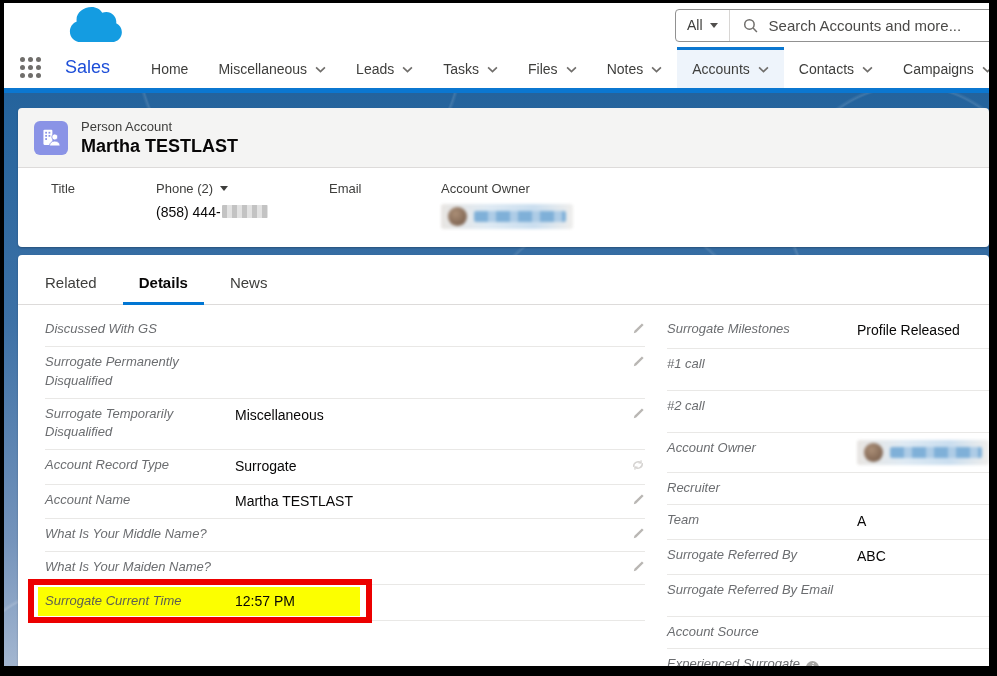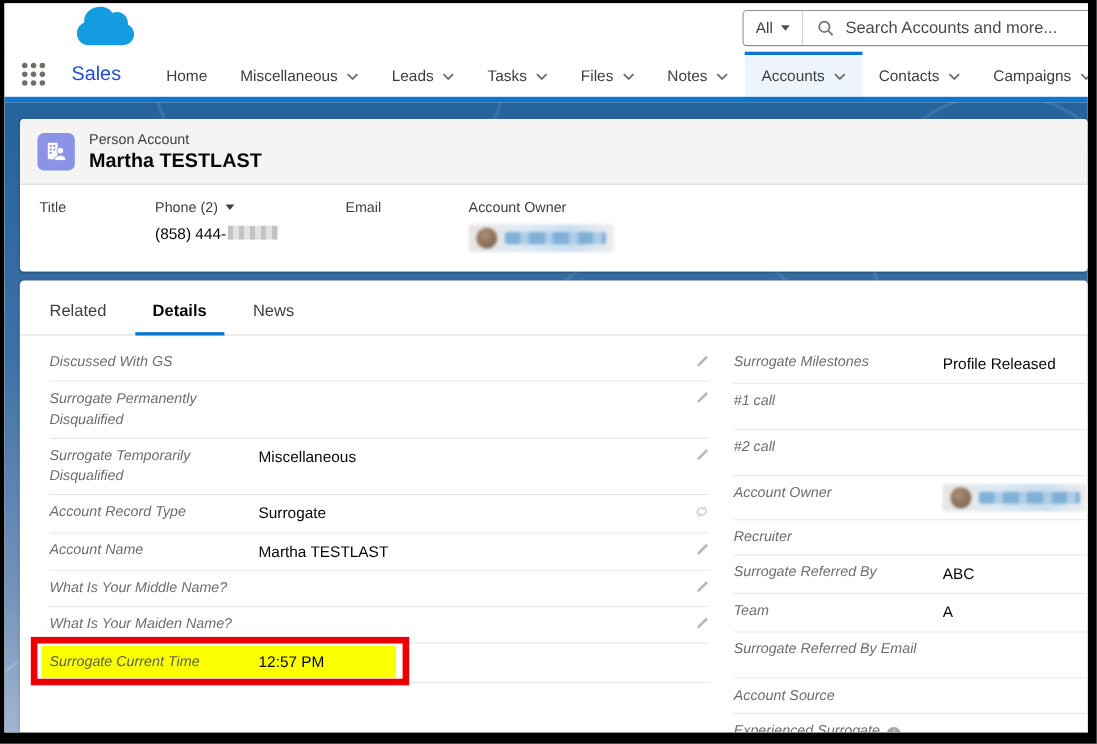--- a/index.html
+++ b/index.html
@@ -49,21 +49,21 @@
   .header-card{ border-radius:4px; overflow:hidden; flex:none; box-shadow:0 1px 2px rgba(0,0,0,.25); }
   .hl-top{ background:#f4f4f3; padding:11px 16px 10px; display:flex; align-items:center; gap:13px;
            border-bottom:1px solid #dddbda; }
   .entity-icon{ width:34px; height:34px; border-radius:6px; background:#8a93e6; display:flex; align-items:center; justify-content:center; flex:none;}
   .entity-type{ font-size:13px; color:#3e3e3c; }
   .entity-name{ font-size:18px; font-weight:bold; color:#080707; margin-top:2px; }
   .hl-fields{ background:#fff; padding:13px 16px 18px 18px; display:flex; }
   .hfield{ display:flex; flex-direction:column; }
   .hfield .hlabel{ font-size:13px; color:#3e3e3c; display:flex; align-items:center; gap:7px; }
   .hfield .hvalue{ font-size:14px; color:#080707; margin-top:8px; min-height:18px; }
-  .hf-title{ width:105px; }
+  .hf-title{ width:105px;margin-left:15px; }
   .hf-phone{ width:173px; }
   .hf-email{ width:112px; }
   
   .details-card{ margin-top:8px; background:#fff; border-radius:4px 4px 0 0; flex:1; overflow:hidden;
                  box-shadow:0 1px 2px rgba(0,0,0,.25); padding-top:13px; }
   .dtabs{ display:flex; padding:0 27px; border-bottom:1px solid #dddbda; }
   .dtab{ position:relative; font-size:15px; color:#3e3e3c; padding:6px 0 13px; margin-right:26px; cursor:pointer; }
   .dtab.active{ font-weight:bold; color:#080707; padding-left:16px; padding-right:16px; }
   .dtab.active::after{ content:""; position:absolute; left:0; right:0; bottom:-1px; height:3px; background:#0176d3; }
   .fields{ display:flex; padding:9px 0 0 27px; }
@@ -379,29 +379,29 @@
               </span>
             </span>
           </div>
 
           <div class="frow">
             <span class="flabel">Recruiter</span>
             <span class="fvalue"></span>
           </div>
 
           <div class="frow">
+            <span class="flabel">Team</span>
+            <span class="fvalue">A</span>
+          </div>
+
+          <div class="frow">
             <span class="flabel">Surrogate Referred By</span>
             <span class="fvalue">ABC</span>
           </div>
 
-          <div class="frow">
-            <span class="flabel">Team</span>
-            <span class="fvalue">A</span>
-          </div>
-
           <div class="frow tall">
             <span class="flabel">Surrogate Referred By Email</span>
             <span class="fvalue"></span>
           </div>
 
           <div class="frow">
             <span class="flabel">Account Source</span>
             <span class="fvalue"></span>
           </div>
 

